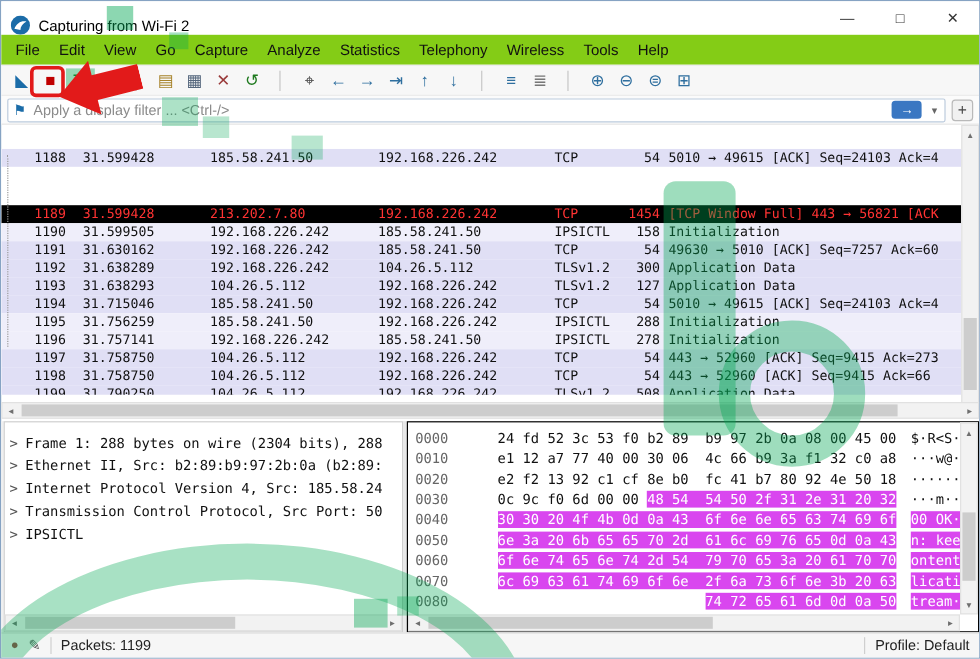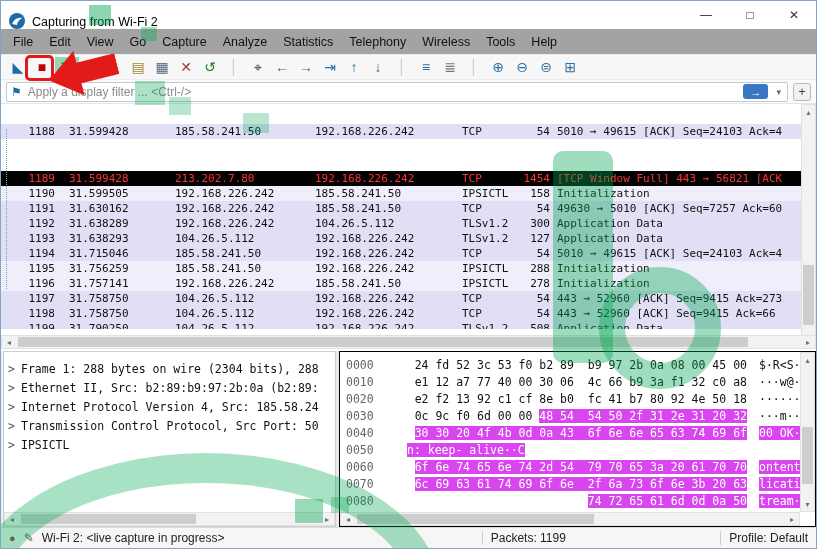--- a/index.html
+++ b/index.html
@@ -11,21 +11,21 @@
   .titlebar{position:absolute;left:0;right:0;top:0;height:28px;display:flex;align-items:flex-end;
     padding-left:8px;gap:7px;background:#fff;}
   .appicon{width:16px;height:16px;flex:0 0 auto;}
   .title{font-size:12.5px;color:#000;flex:1;white-space:nowrap;overflow:hidden;}
   .winbtns{display:flex;height:28px;}
   .winbtn{width:44px;height:28px;display:flex;align-items:center;justify-content:center;
     font-size:12px;color:#333;}
 
   
   .menubar{position:absolute;left:0;right:0;top:28px;height:25px;display:flex;align-items:center;
-    padding-left:4px;background:#a3a3a3;font-size:12.5px;}
+    padding-left:4px;background:#84cc16;font-size:12.5px;}
   .menuitem{padding:3px 8px;white-space:nowrap;}
 
   
   .toolbar{position:absolute;left:0;right:0;top:53px;height:26px;display:flex;align-items:center;
     gap:2px;padding-left:6px;background:#f7f7f7;border-top:1px solid #ececec;border-bottom:1px solid #ececec;}
   .tbicon{width:22px;height:21px;display:flex;align-items:center;justify-content:center;
     font-size:14px;line-height:1;}
 
   
   .filterbar{position:absolute;left:0;right:0;top:79px;height:24px;display:flex;align-items:center;
@@ -393,20 +393,21 @@
             <span class="bhex"><span class="plain">0c 9c f0 6d 00 00 </span><span class="hl">48 54  54 50 2f 31 2e 31 20 32</span></span>
             <span class="basc"><span class="plain">···m··</span></span>
           </div>
           <div class="brow">
             <span class="boff">0040</span>
             <span class="bhex"><span class="plain"></span><span class="hl">30 30 20 4f 4b 0d 0a 43  6f 6e 6e 65 63 74 69 6f</span></span>
             <span class="basc"><span class="plain"></span><span class="hl">00 OK··C onnectio</span></span>
           </div>
           <div class="brow">
             <span class="boff">0050</span>
+            <span class="bhex"><span class="plain"></span><span class="hl">6e 3a 20 6b 65 65 70 2d  61 6c 69 76 65 0d 0a 43</span></span>
             <span class="basc"><span class="plain"></span><span class="hl">n: keep- alive··C</span></span>
           </div>
           <div class="brow">
             <span class="boff">0060</span>
             <span class="bhex"><span class="plain"></span><span class="hl">6f 6e 74 65 6e 74 2d 54  79 70 65 3a 20 61 70 70</span></span>
             <span class="basc"><span class="plain"></span><span class="hl">ontent-T ype: app</span></span>
           </div>
           <div class="brow">
             <span class="boff">0070</span>
             <span class="bhex"><span class="plain"></span><span class="hl">6c 69 63 61 74 69 6f 6e  2f 6a 73 6f 6e 3b 20 63</span></span>
@@ -432,21 +433,20 @@
           </div>
         <span class="sarrow">▸</span>
       </div>
     </div>
 
   </div>
 
   <div class="statusbar">
     <span class="expert">●</span>
     <span class="pencil">✎</span>
-    <span class="sleft">Wi-Fi 2: &lt;live capture in progress&gt;</span>
     <span class="ssep"></span>
     <span class="spkts">Packets: 1199</span>
     <span class="sspacer"></span>
     <span class="ssep"></span>
     <span class="sprof">Profile: Default</span>
   </div>
 
   <div class="wm wm1"></div>
   <div class="wm wm2"></div>
   <div class="wm wm3"></div>

